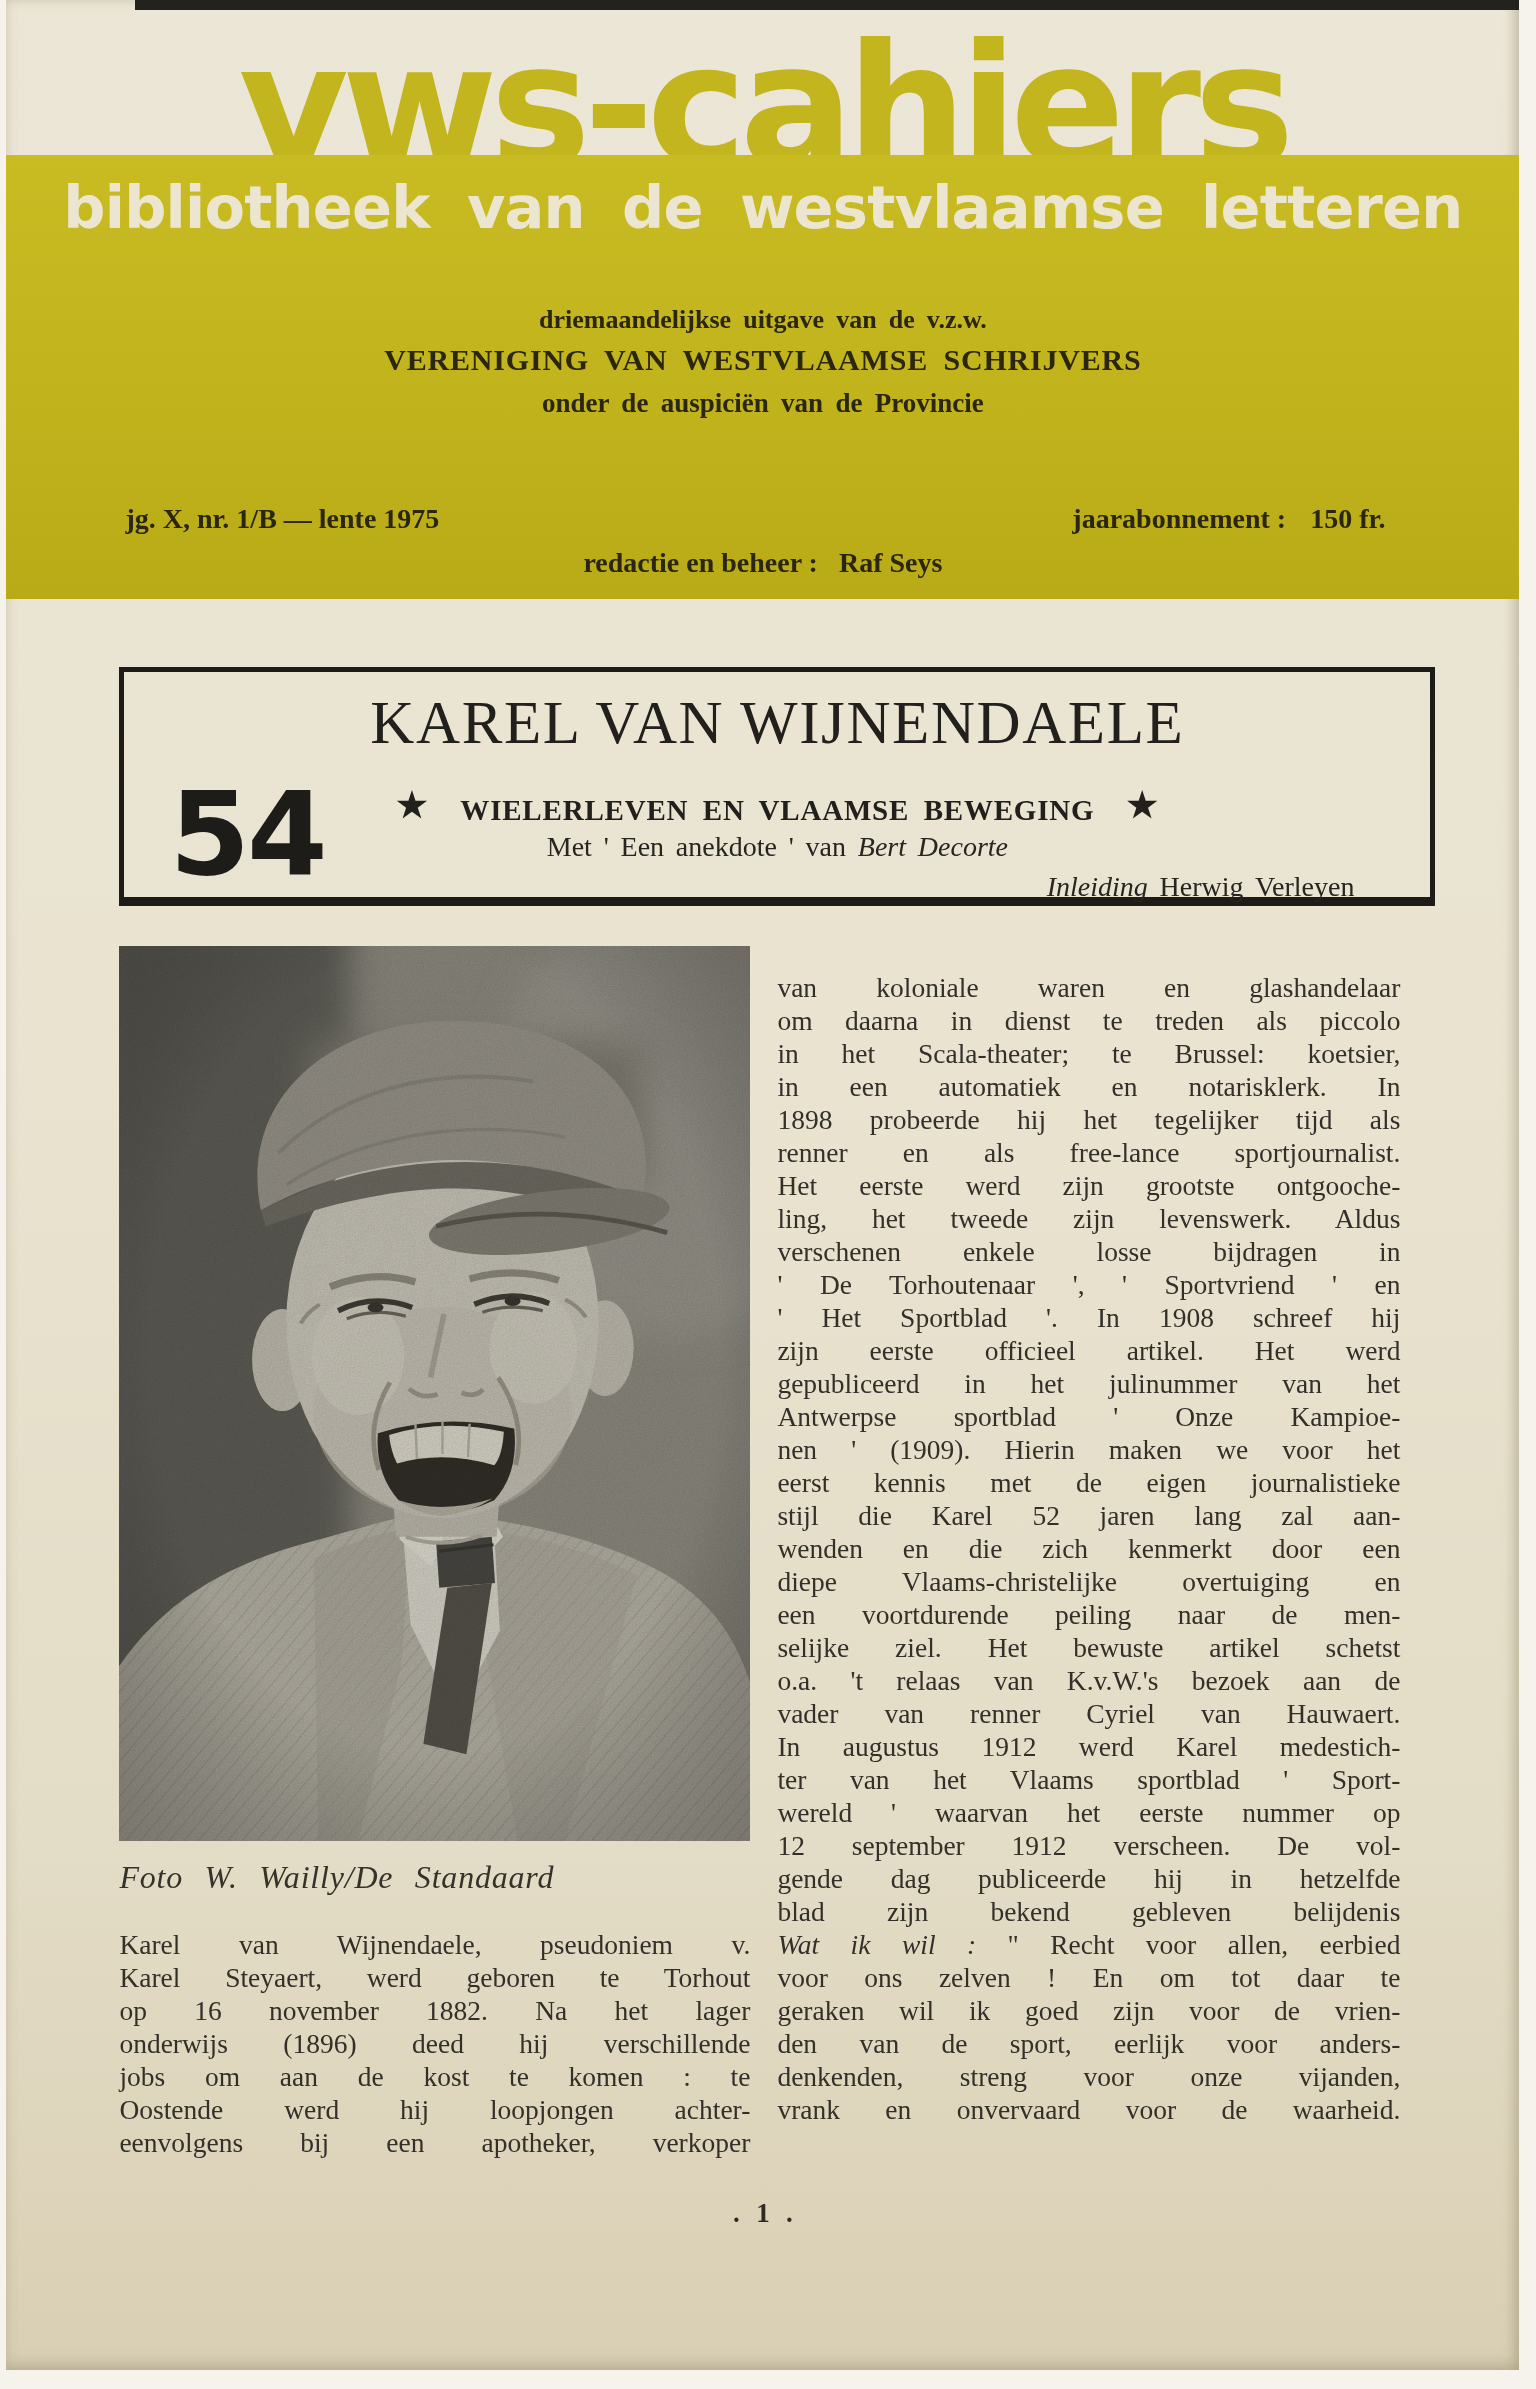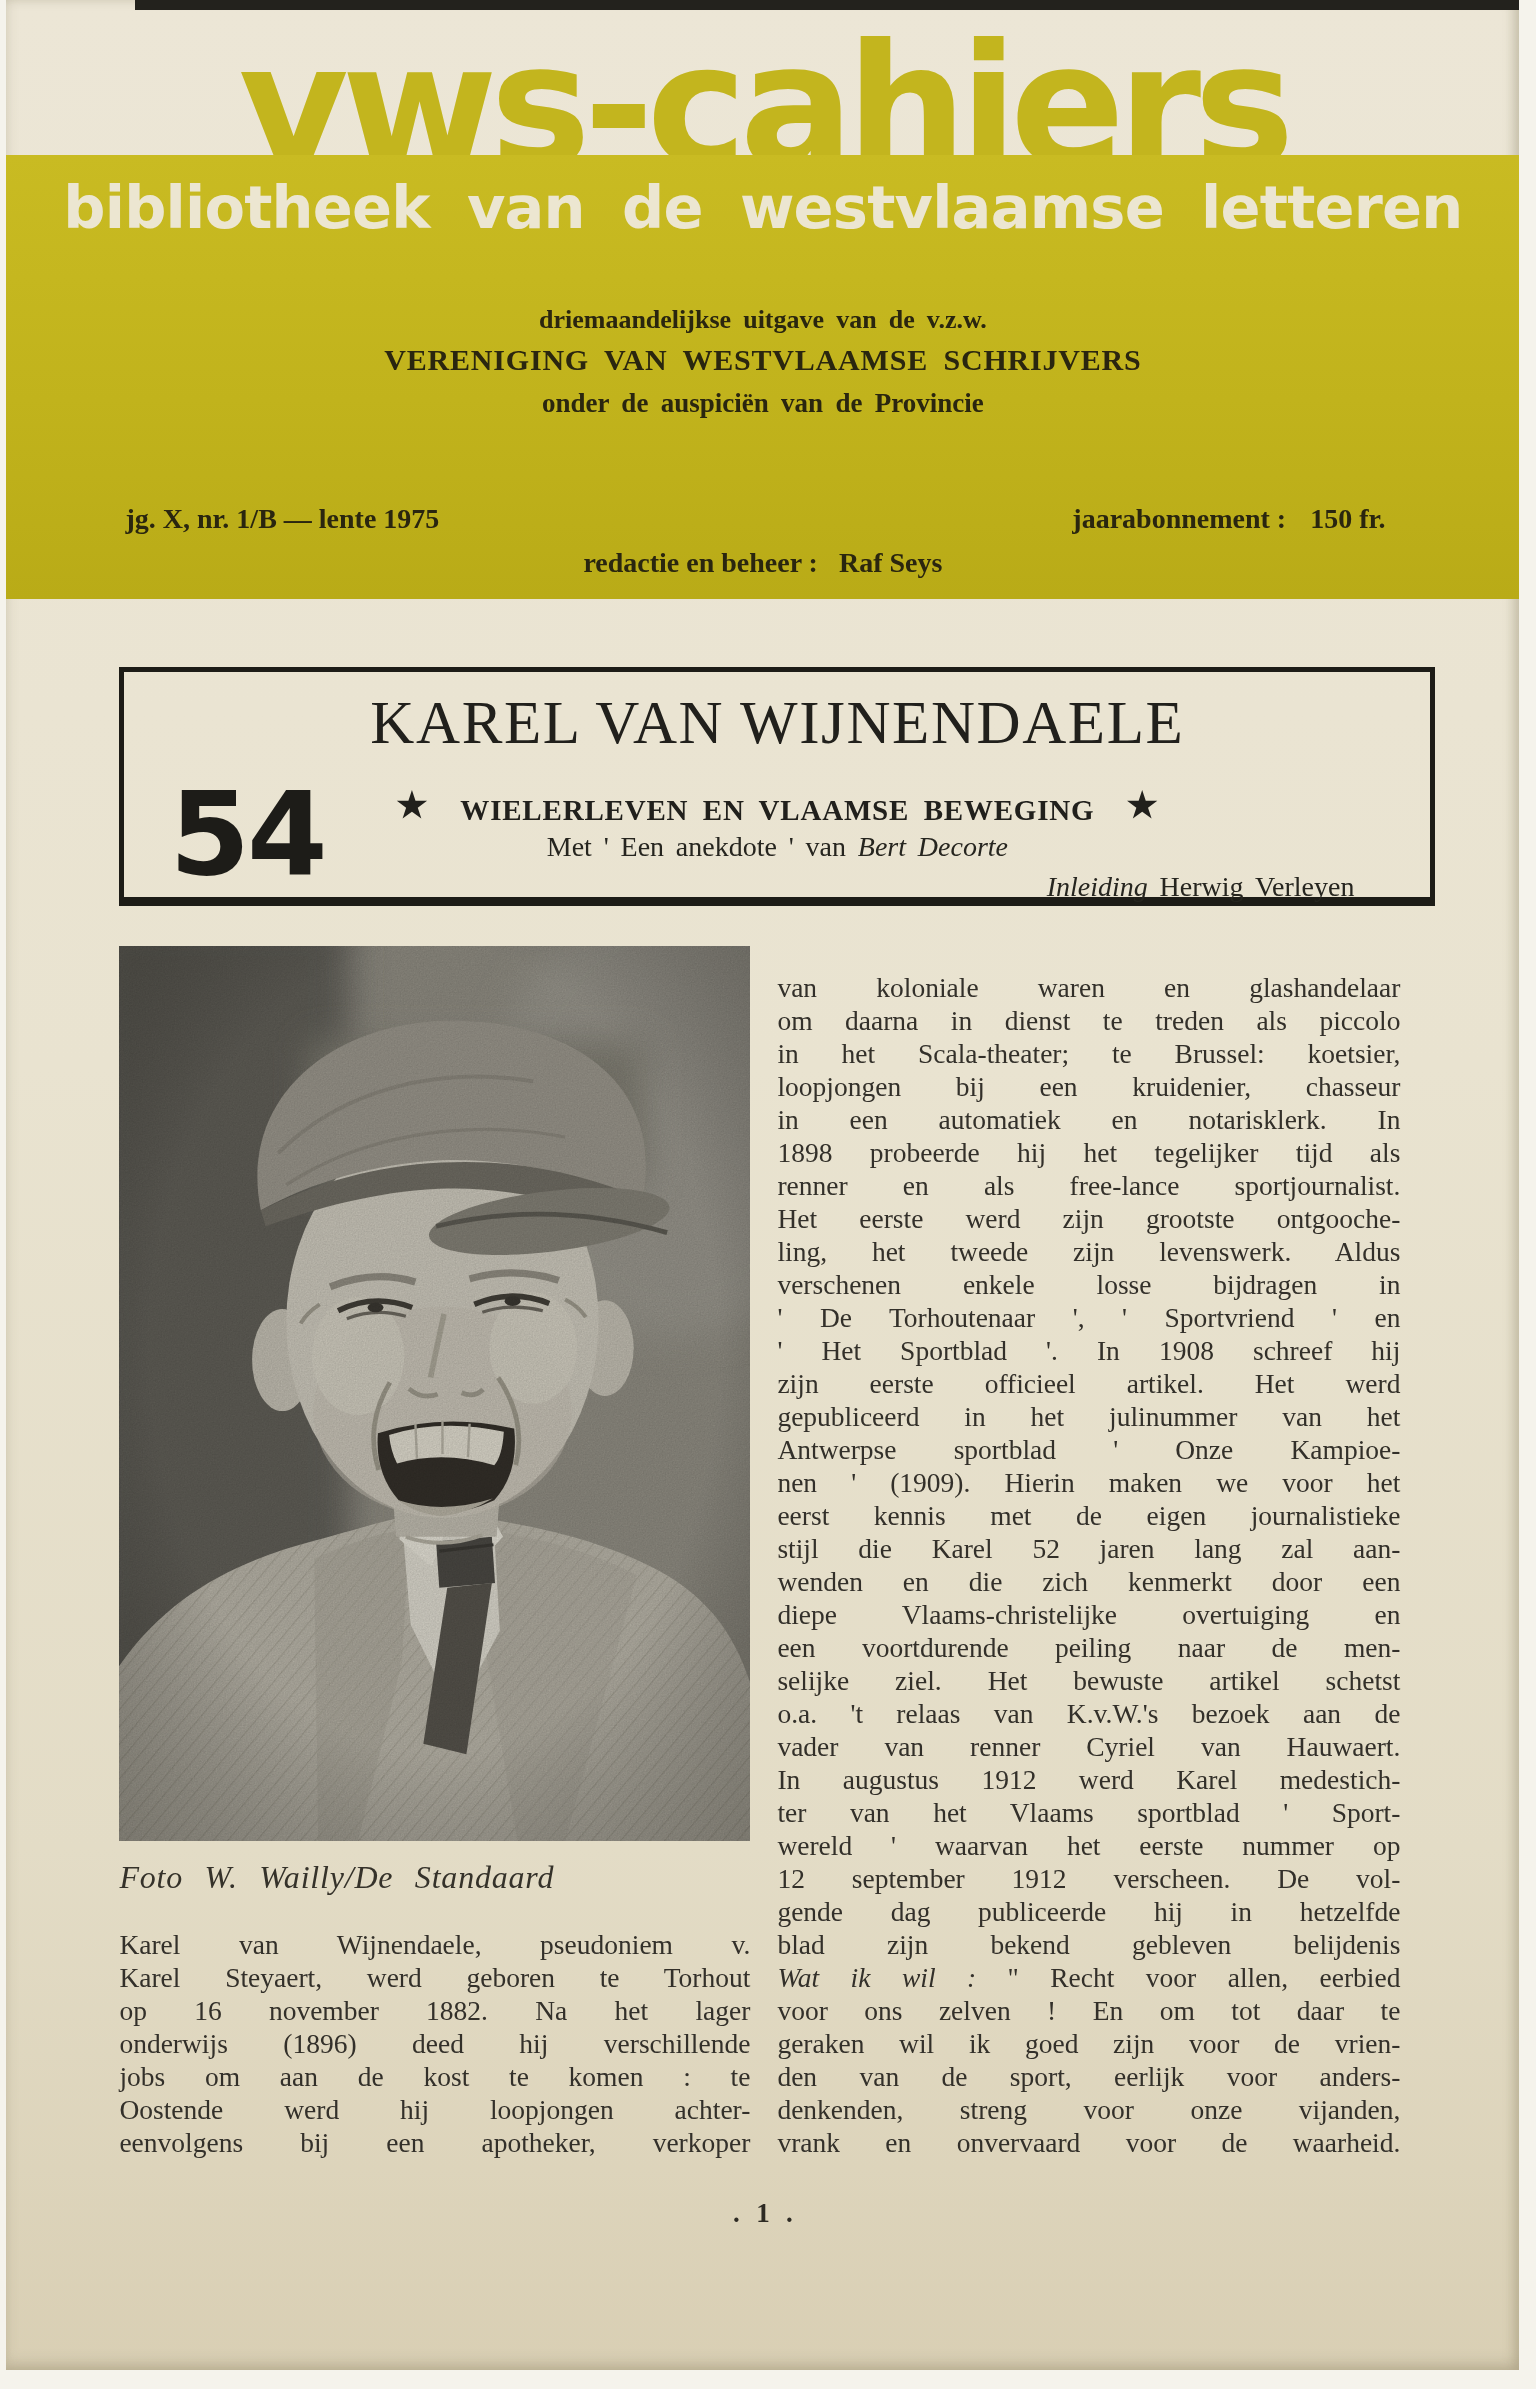--- a/index.html
+++ b/index.html
@@ -191,21 +191,20 @@
           <div class="tline"><span>Oostende werd hij loopjongen achter-</span></div>
           <div class="tline"><span>eenvolgens bij een apotheker, verkoper</span></div>
         </div>
     </div>
 
     <div class="col-right">
       <div>
           <div class="tline"><span>van koloniale waren en glashandelaar</span></div>
           <div class="tline"><span>om daarna in dienst te treden als piccolo</span></div>
           <div class="tline"><span>in het Scala-theater; te Brussel: koetsier,</span></div>
-          <div class="tline"><span>loopjongen bij een kruidenier, chasseur</span></div>
           <div class="tline"><span>in een automatiek en notarisklerk. In</span></div>
           <div class="tline"><span>1898 probeerde hij het tegelijker tijd als</span></div>
           <div class="tline"><span>renner en als free-lance sportjournalist.</span></div>
           <div class="tline"><span>Het eerste werd zijn grootste ontgooche-</span></div>
           <div class="tline"><span>ling, het tweede zijn levenswerk. Aldus</span></div>
           <div class="tline"><span>verschenen enkele losse bijdragen in</span></div>
           <div class="tline"><span>' De Torhoutenaar ', ' Sportvriend ' en</span></div>
           <div class="tline"><span>' Het Sportblad '. In 1908 schreef hij</span></div>
           <div class="tline"><span>zijn eerste officieel artikel. Het werd</span></div>
           <div class="tline"><span>gepubliceerd in het julinummer van het</span></div>

